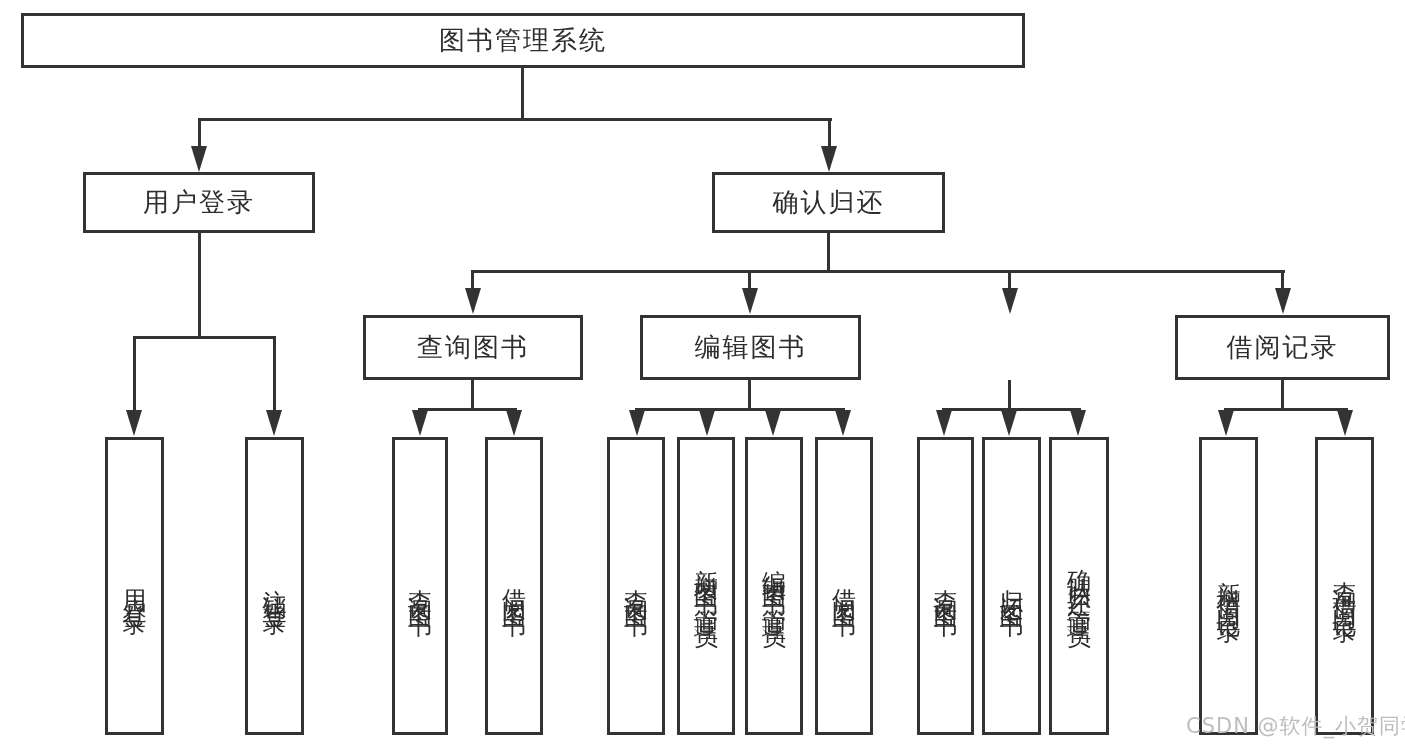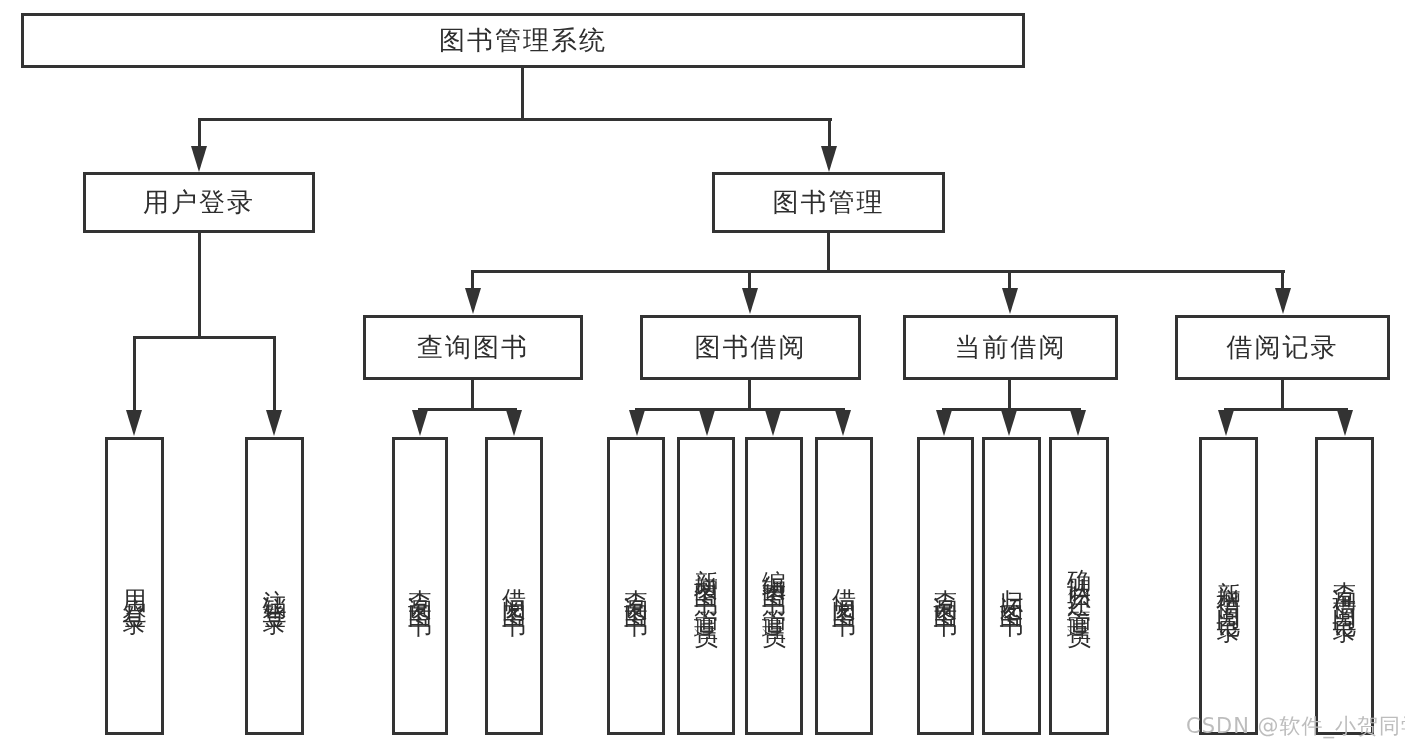--- a/index.html
+++ b/index.html
@@ -47,43 +47,42 @@
   <div class="box" style="left:21px;top:13px;width:1004px;height:55px">图书管理系统</div>
 
   <i class="vl" style="left:521px;top:68px;height:52px"></i>
   <i class="hl" style="left:198px;top:118px;width:634px"></i>
   <i class="vl" style="left:198px;top:118px;height:32px"></i>
   <i class="ah" style="left:191px;top:146px"></i>
   <i class="vl" style="left:828px;top:118px;height:32px"></i>
   <i class="ah" style="left:821px;top:146px"></i>
 
   <div class="box" style="left:83px;top:172px;width:232px;height:61px">用户登录</div>
-  <div class="box" style="left:712px;top:172px;width:233px;height:61px">图书管理</div>
+  <div class="box" style="left:712px;top:172px;width:233px;height:61px">确认归还</div>
 
   <i class="vl" style="left:198px;top:233px;height:105px"></i>
   <i class="hl" style="left:133px;top:336px;width:143px"></i>
   <i class="vl" style="left:133px;top:336px;height:76px"></i>
   <i class="ah" style="left:126px;top:410px"></i>
   <i class="vl" style="left:273px;top:336px;height:76px"></i>
   <i class="ah" style="left:266px;top:410px"></i>
 
   <i class="vl" style="left:827px;top:233px;height:40px"></i>
   <i class="hl" style="left:471px;top:270px;width:814px"></i>
   <i class="vl" style="left:471px;top:270px;height:20px"></i>
   <i class="ah" style="left:465px;top:288px"></i>
   <i class="vl" style="left:748px;top:270px;height:20px"></i>
   <i class="ah" style="left:742px;top:288px"></i>
   <i class="vl" style="left:1008px;top:270px;height:20px"></i>
   <i class="ah" style="left:1002px;top:288px"></i>
   <i class="vl" style="left:1281px;top:270px;height:20px"></i>
   <i class="ah" style="left:1275px;top:288px"></i>
 
   <div class="box" style="left:363px;top:315px;width:220px;height:65px">查询图书</div>
-  <div class="box" style="left:640px;top:315px;width:221px;height:65px">图书借阅</div>
-  <div class="box" style="left:903px;top:315px;width:215px;height:65px">当前借阅</div>
+  <div class="box" style="left:640px;top:315px;width:221px;height:65px">编辑图书</div>
   <div class="box" style="left:1175px;top:315px;width:215px;height:65px">借阅记录</div>
 
   <i class="vl" style="left:471px;top:380px;height:31px"></i>
   <i class="hl" style="left:418px;top:408px;width:99px"></i>
   <i class="ah" style="left:412px;top:410px"></i>
   <i class="ah" style="left:506px;top:410px"></i>
 
   <i class="vl" style="left:748px;top:380px;height:31px"></i>
   <i class="hl" style="left:635px;top:408px;width:210px"></i>
   <i class="ah" style="left:629px;top:410px"></i>

